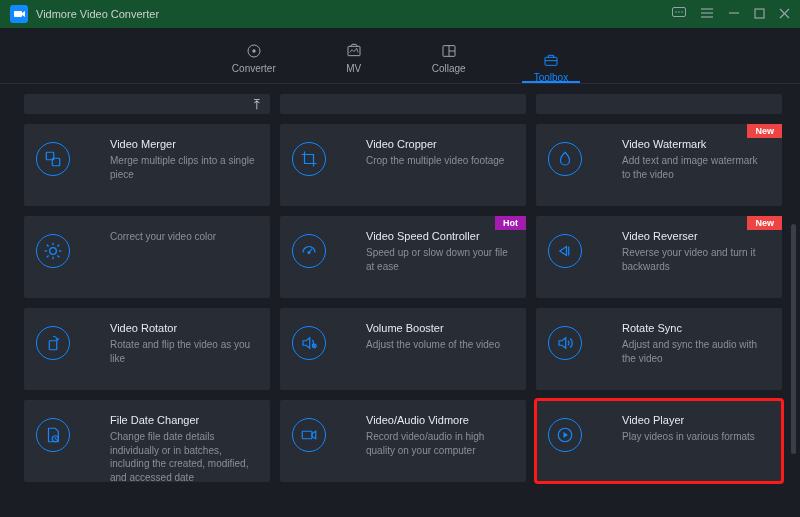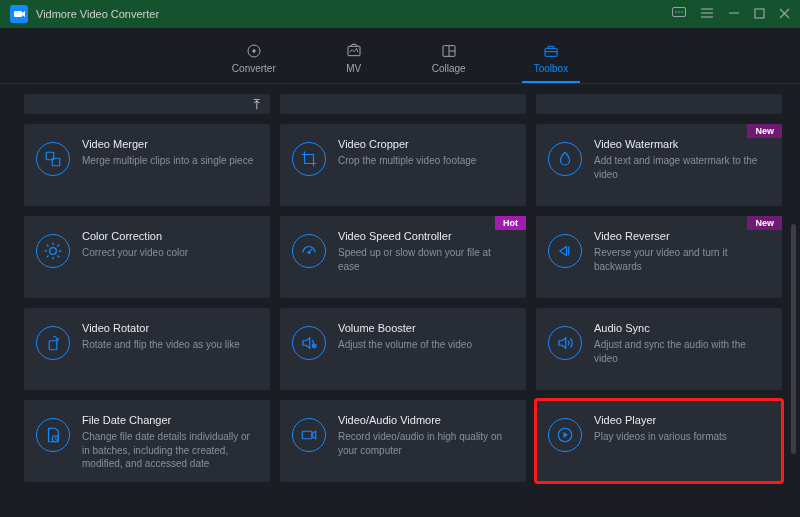--- a/index.html
+++ b/index.html
@@ -44,21 +44,21 @@
   flex-direction: column;
   align-items: center;
   justify-content: center;
   gap: 4px;
   color: #a0a6b0;
   font-size: 10px;
   cursor: pointer;
   position: relative;
   padding: 6px 6px 0;
 }
-.tab.active { color: #1389ff; }
+.tab.active { color: #1389ff; justify-content: flex-end; }
 .tab.active::after {
   content: "";
   position: absolute;
   bottom: 0;
   left: -6px; right: -6px;
   height: 2px;
   background: #1389ff;
 }
 .tab-icon { width: 20px; height: 16px; }
 
@@ -91,31 +91,31 @@
   cursor: pointer;
 }
 .card-icon {
   width: 34px; height: 34px;
   border: 1.5px solid #1389ff;
   border-radius: 50%;
   flex: 0 0 34px;
   display: flex; align-items: center; justify-content: center;
   margin-top: 4px;
 }
-.card-body { flex: 1; min-width: 0; }
+.card-body { flex: 1; min-width: 0; margin-left: 28px; }
 .card-title { font-size: 11px; color: #e8eaed; font-weight: 500; margin-bottom: 4px; }
 .card-desc { font-size: 10px; color: #8a8f99; line-height: 1.35; }
 .badge {
   position: absolute; top: 0; right: 0;
   font-size: 9px; font-weight: 600;
   padding: 2px 8px;
   color: #fff;
 }
 .badge.hot { background: #a21caf; }
-.badge.new { background: #701a75; }
+.badge.new { background: #ef4444; }
 .card.highlight { outline: 3px solid #ff1a1a; outline-offset: -1px; }
 
 .scrollbar {
   position: absolute;
   right: 4px; top: 140px;
   width: 5px; height: 230px;
   background: #3a3e48;
   border-radius: 3px;
 }
 </style>
@@ -254,21 +254,20 @@
             <line x1="12" y1="19" x2="12" y2="22"></line>
             <line x1="2" y1="12" x2="5" y2="12"></line>
             <line x1="19" y1="12" x2="22" y2="12"></line>
             <line x1="4.5" y1="4.5" x2="6.7" y2="6.7"></line>
             <line x1="17.3" y1="17.3" x2="19.5" y2="19.5"></line>
             <line x1="4.5" y1="19.5" x2="6.7" y2="17.3"></line>
             <line x1="17.3" y1="6.7" x2="19.5" y2="4.5"></line>
           </svg>
         </div>
     <div class="card-body">
-      <div class="card-title">Color Correction</div>
       <div class="card-desc">Correct your video color</div>
     </div>
   </div>
       <div class="card">
     <div class="card-icon">
           <svg width="18" height="18" viewBox="0 0 24 24" fill="none" stroke="#1389ff" stroke-width="1.6">
             <path d="M4 14 a8 8 0 1 1 16 0"></path>
             <line x1="12" y1="14" x2="16" y2="9"></line>
             <circle cx="12" cy="14" r="1.2" fill="#1389ff"></circle>
           </svg>
@@ -322,21 +321,21 @@
   </div>
       <div class="card">
     <div class="card-icon">
           <svg width="18" height="18" viewBox="0 0 24 24" fill="none" stroke="#1389ff" stroke-width="1.6">
             <path d="M4 9 L8 9 L13 5 L13 19 L8 15 L4 15 Z"></path>
             <path d="M16 9 a4 4 0 0 1 0 6"></path>
             <path d="M19 6 a8 8 0 0 1 0 12"></path>
           </svg>
         </div>
     <div class="card-body">
-      <div class="card-title">Audio Sync</div>
+      <div class="card-title">Rotate Sync</div>
       <div class="card-desc">Adjust and sync the audio with the video</div>
     </div>
   </div>
       <div class="card">
     <div class="card-icon">
           <svg width="18" height="18" viewBox="0 0 24 24" fill="none" stroke="#1389ff" stroke-width="1.6">
             <path d="M6 3 L15 3 L19 7 L19 21 L6 21 Z"></path>
             <circle cx="15" cy="17" r="4"></circle>
             <line x1="15" y1="15" x2="15" y2="17"></line>
             <line x1="15" y1="17" x2="17" y2="18"></line>

